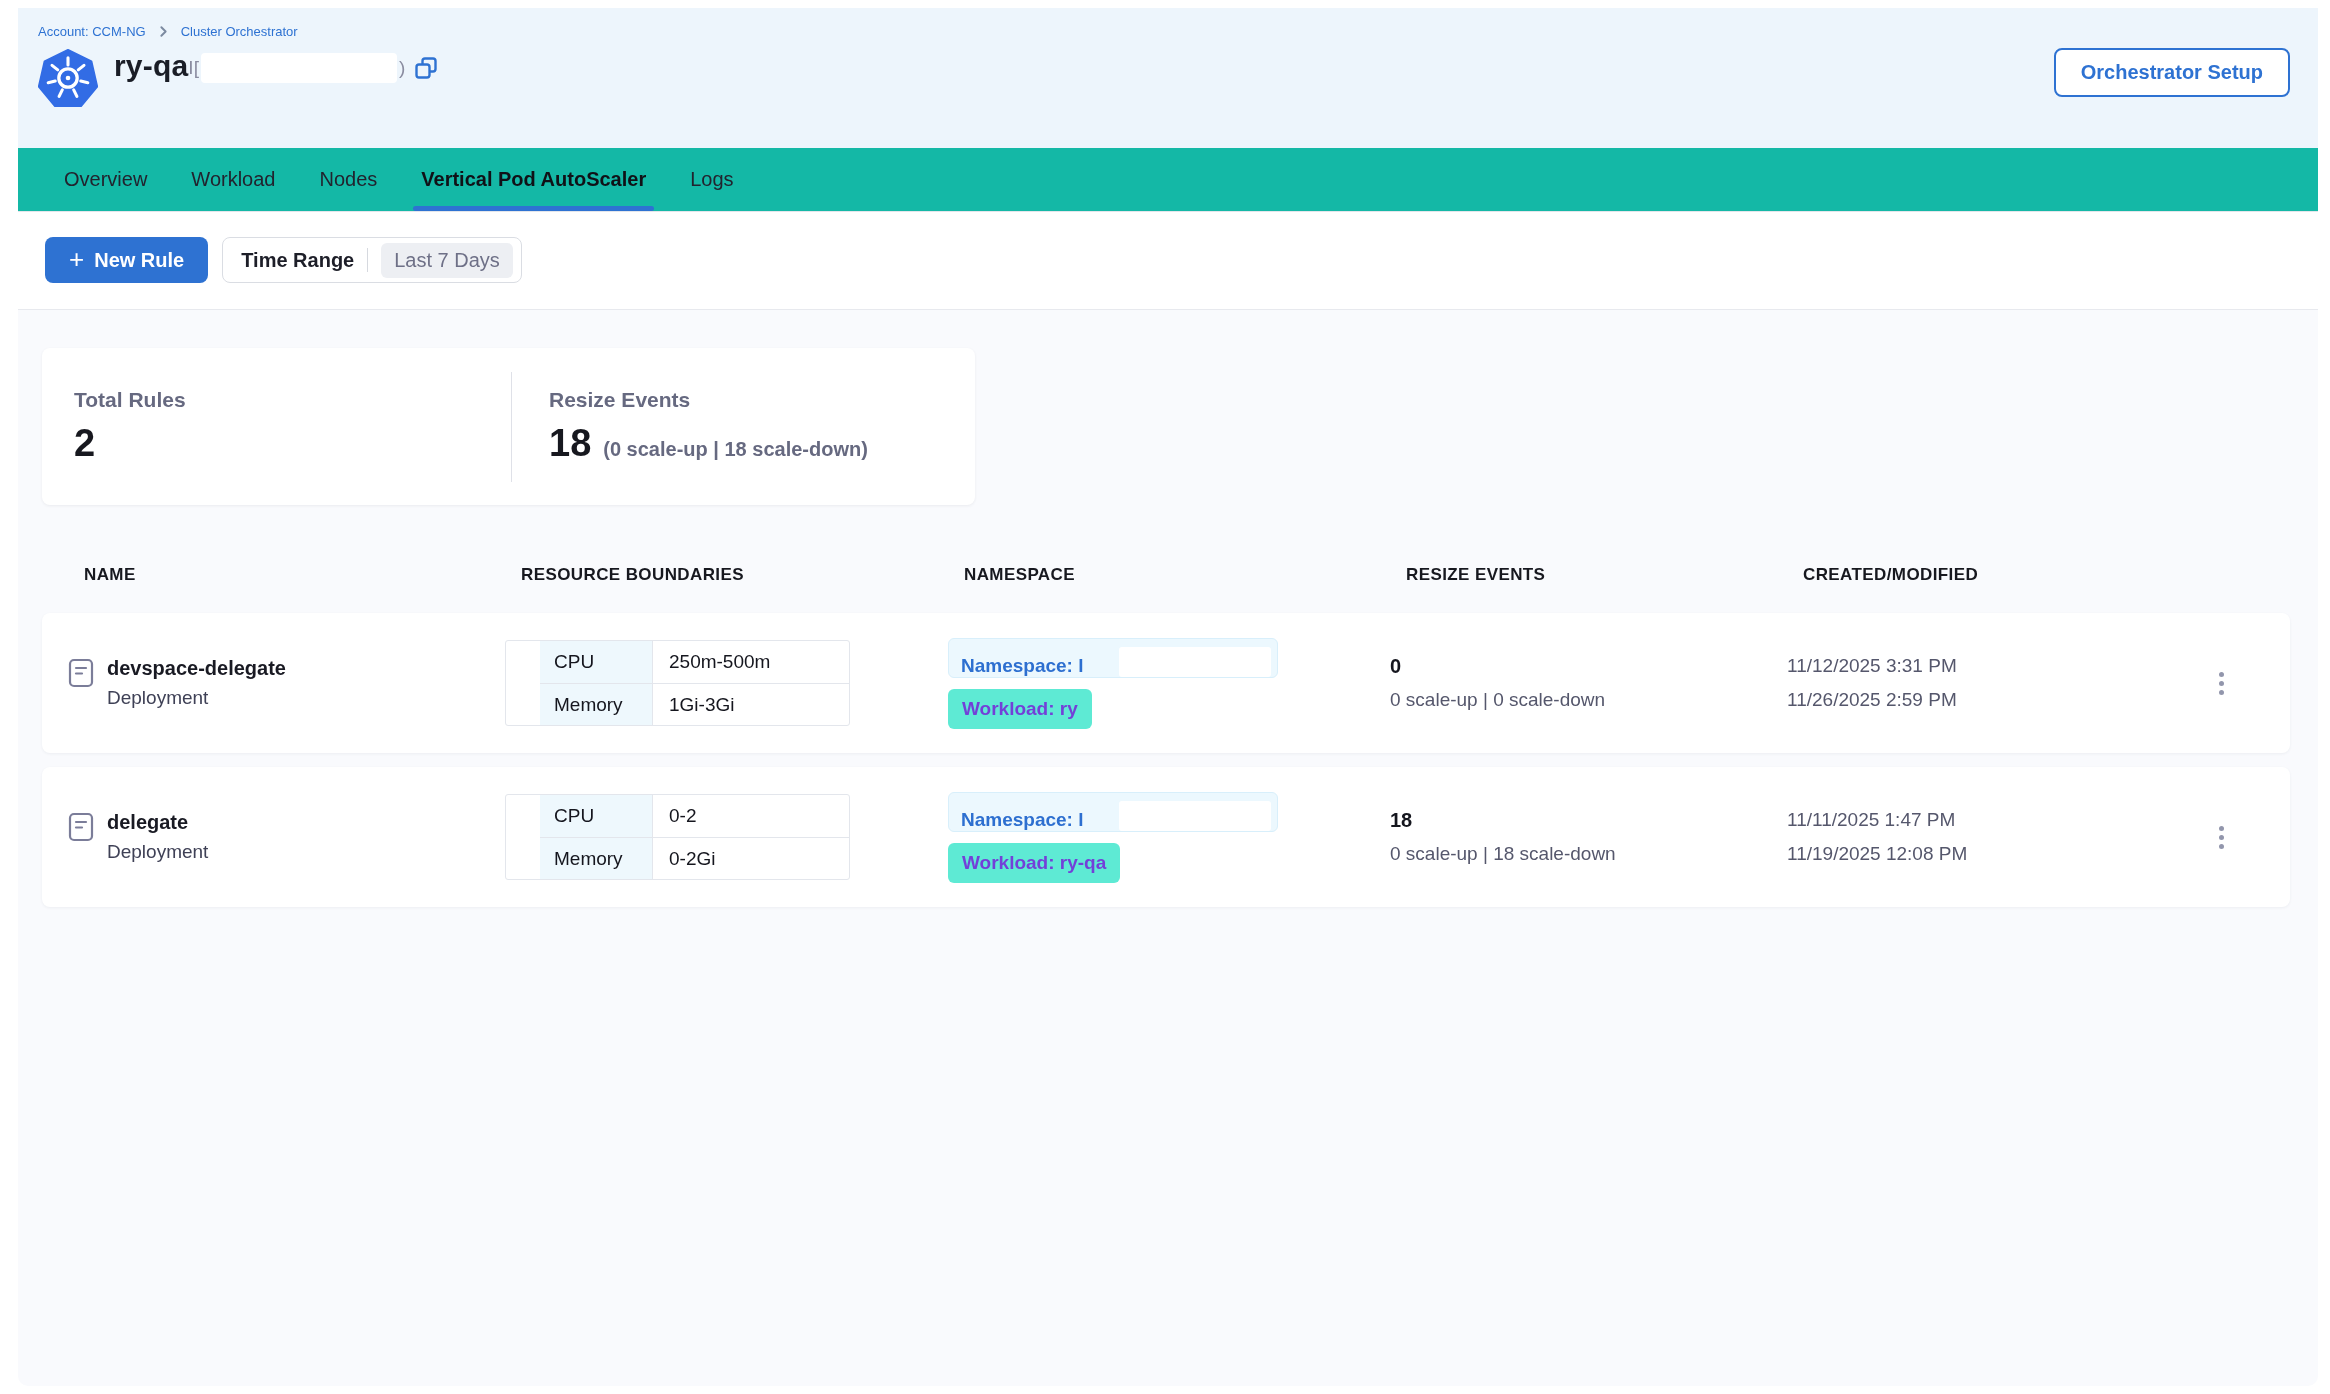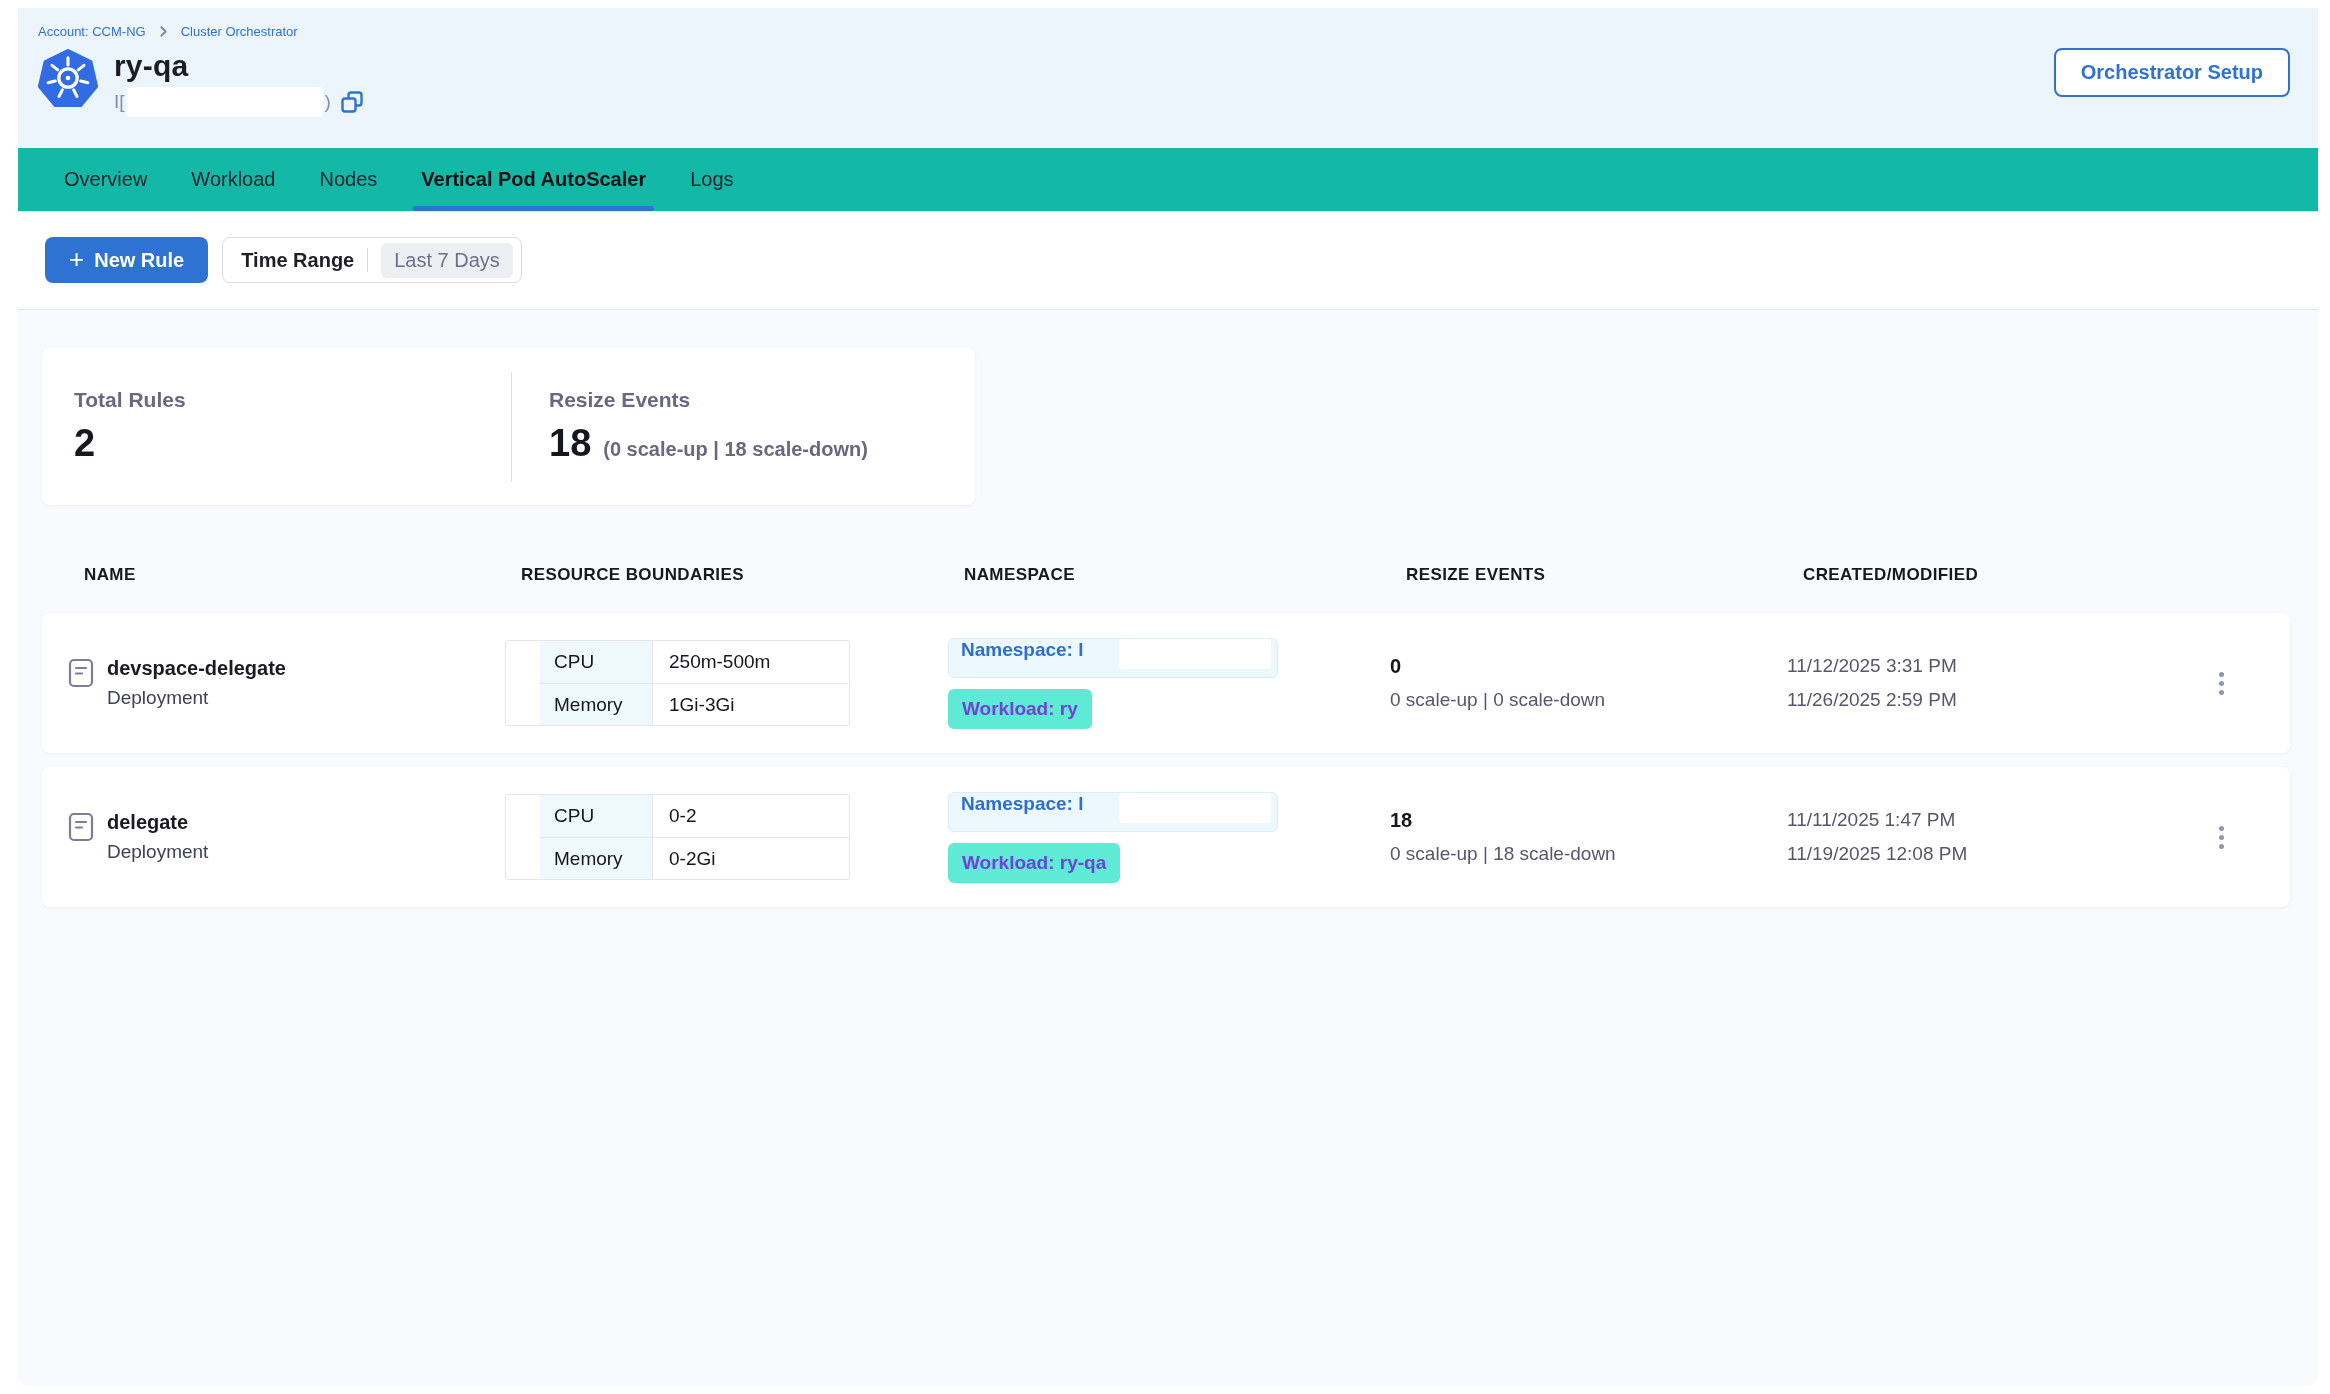--- a/index.html
+++ b/index.html
@@ -9,21 +9,21 @@
   .app { position:absolute; left:18px; top:8px; right:12px; bottom:8px; background:#fff;
          border-radius:0 0 10px 10px; overflow:hidden; }
 
   
   .header { position:relative; height:140px; background:#edf5fc; padding:16px 28px 0 20px; }
   .breadcrumb { display:flex; align-items:center; gap:10px; font-size:13px; color:var(--accent,#2b6cd9); }
   .crumb { cursor:pointer; }
   .crumb-sep { display:flex; align-items:center; }
   .title-row { display:flex; align-items:flex-start; gap:16px; margin-top:10px; }
   .k8s-badge { width:60px; height:58px; flex:0 0 auto; }
-  .title-block { display:flex; flex-direction:column; }
+  .title-block { display:flex; }
   .page-title { font-size:30px; font-weight:bold; color:#1a1d26; letter-spacing:.2px; }
   .id-row { display:flex; align-items:center; margin-top:3px; height:32px; font-size:19px; color:#8a8ca0; }
   .id-redact { width:196px; height:30px; background:#ffffff; border-radius:4px; margin:0 2px; }
   .copy-btn { margin-left:8px; width:26px; height:26px; display:flex; align-items:center; justify-content:center; cursor:pointer; }
   .setup-btn { position:absolute; right:28px; top:40px; background:#ffffff; border:2px solid var(--accent,#2e6fd3);
                color:var(--accent,#2e6fd3); font-size:20px; font-weight:bold; padding:11px 25px; border-radius:8px; cursor:pointer; }
 
   
   .tabbar { height:64px; background:#14b8a6; border-bottom:1px solid #e4e6eb; display:flex; align-items:stretch; gap:44px; padding:0 0 0 46px; }
   .tab { position:relative; display:flex; align-items:center; font-size:20px; color:#22232e; cursor:pointer; }
@@ -71,21 +71,21 @@
 
   .bounds-table { width:345px; border:1px solid #e3e6ec; border-radius:3px; background:#fff;padding-left:34px; }
   .bounds-row { display:flex; height:42px; }
   .bounds-row + .bounds-row { border-top:1px solid #e3e6ec;text-align:center; }
   .bounds-label { width:113px; background:#eef8fd; border-right:1px solid #e3e6ec; display:flex; align-items:center;
                   padding-left:14px; font-size:19px; color:#15161e; }
   .bounds-value { flex:1; display:flex; align-items:center; padding-left:16px; font-size:19px; color:#15161e; }
 
   .ns-cell { display:flex; flex-direction:column; align-items:flex-start; gap:11px; }
   .ns-pill { width:330px; height:40px; background:#ecf8fe; border:1px solid #d8effb; border-radius:6px;
-             display:flex; align-items:flex-start; padding:0 6px 0 12px; cursor:pointer;gap:32px; }
+             display:flex; align-items:flex-end; padding:0 6px 0 12px; cursor:pointer;gap:32px; }
   .ns-pill-text { font-size:19px; font-weight:bold; color:var(--namespace-text,#2d6fd0); white-space:nowrap; }
   .ns-redact { flex:1; height:30px; background:#ffffff; border-radius:3px; margin-left:3px; }
   .wl-pill { height:40px; background:#5eead4; border-radius:6px; display:flex; align-items:center;
              padding:0 14px; font-size:19px; font-weight:bold; color:var(--workload-text,#7340d8); }
 
   .resize-count { font-size:20px; font-weight:bold; color:#15161e; }
   .resize-detail { font-size:19px; color:#55576c; margin-top:11px; }
 
   .dates-cell { font-size:19px; color:#55576c; line-height:34px; }
 

